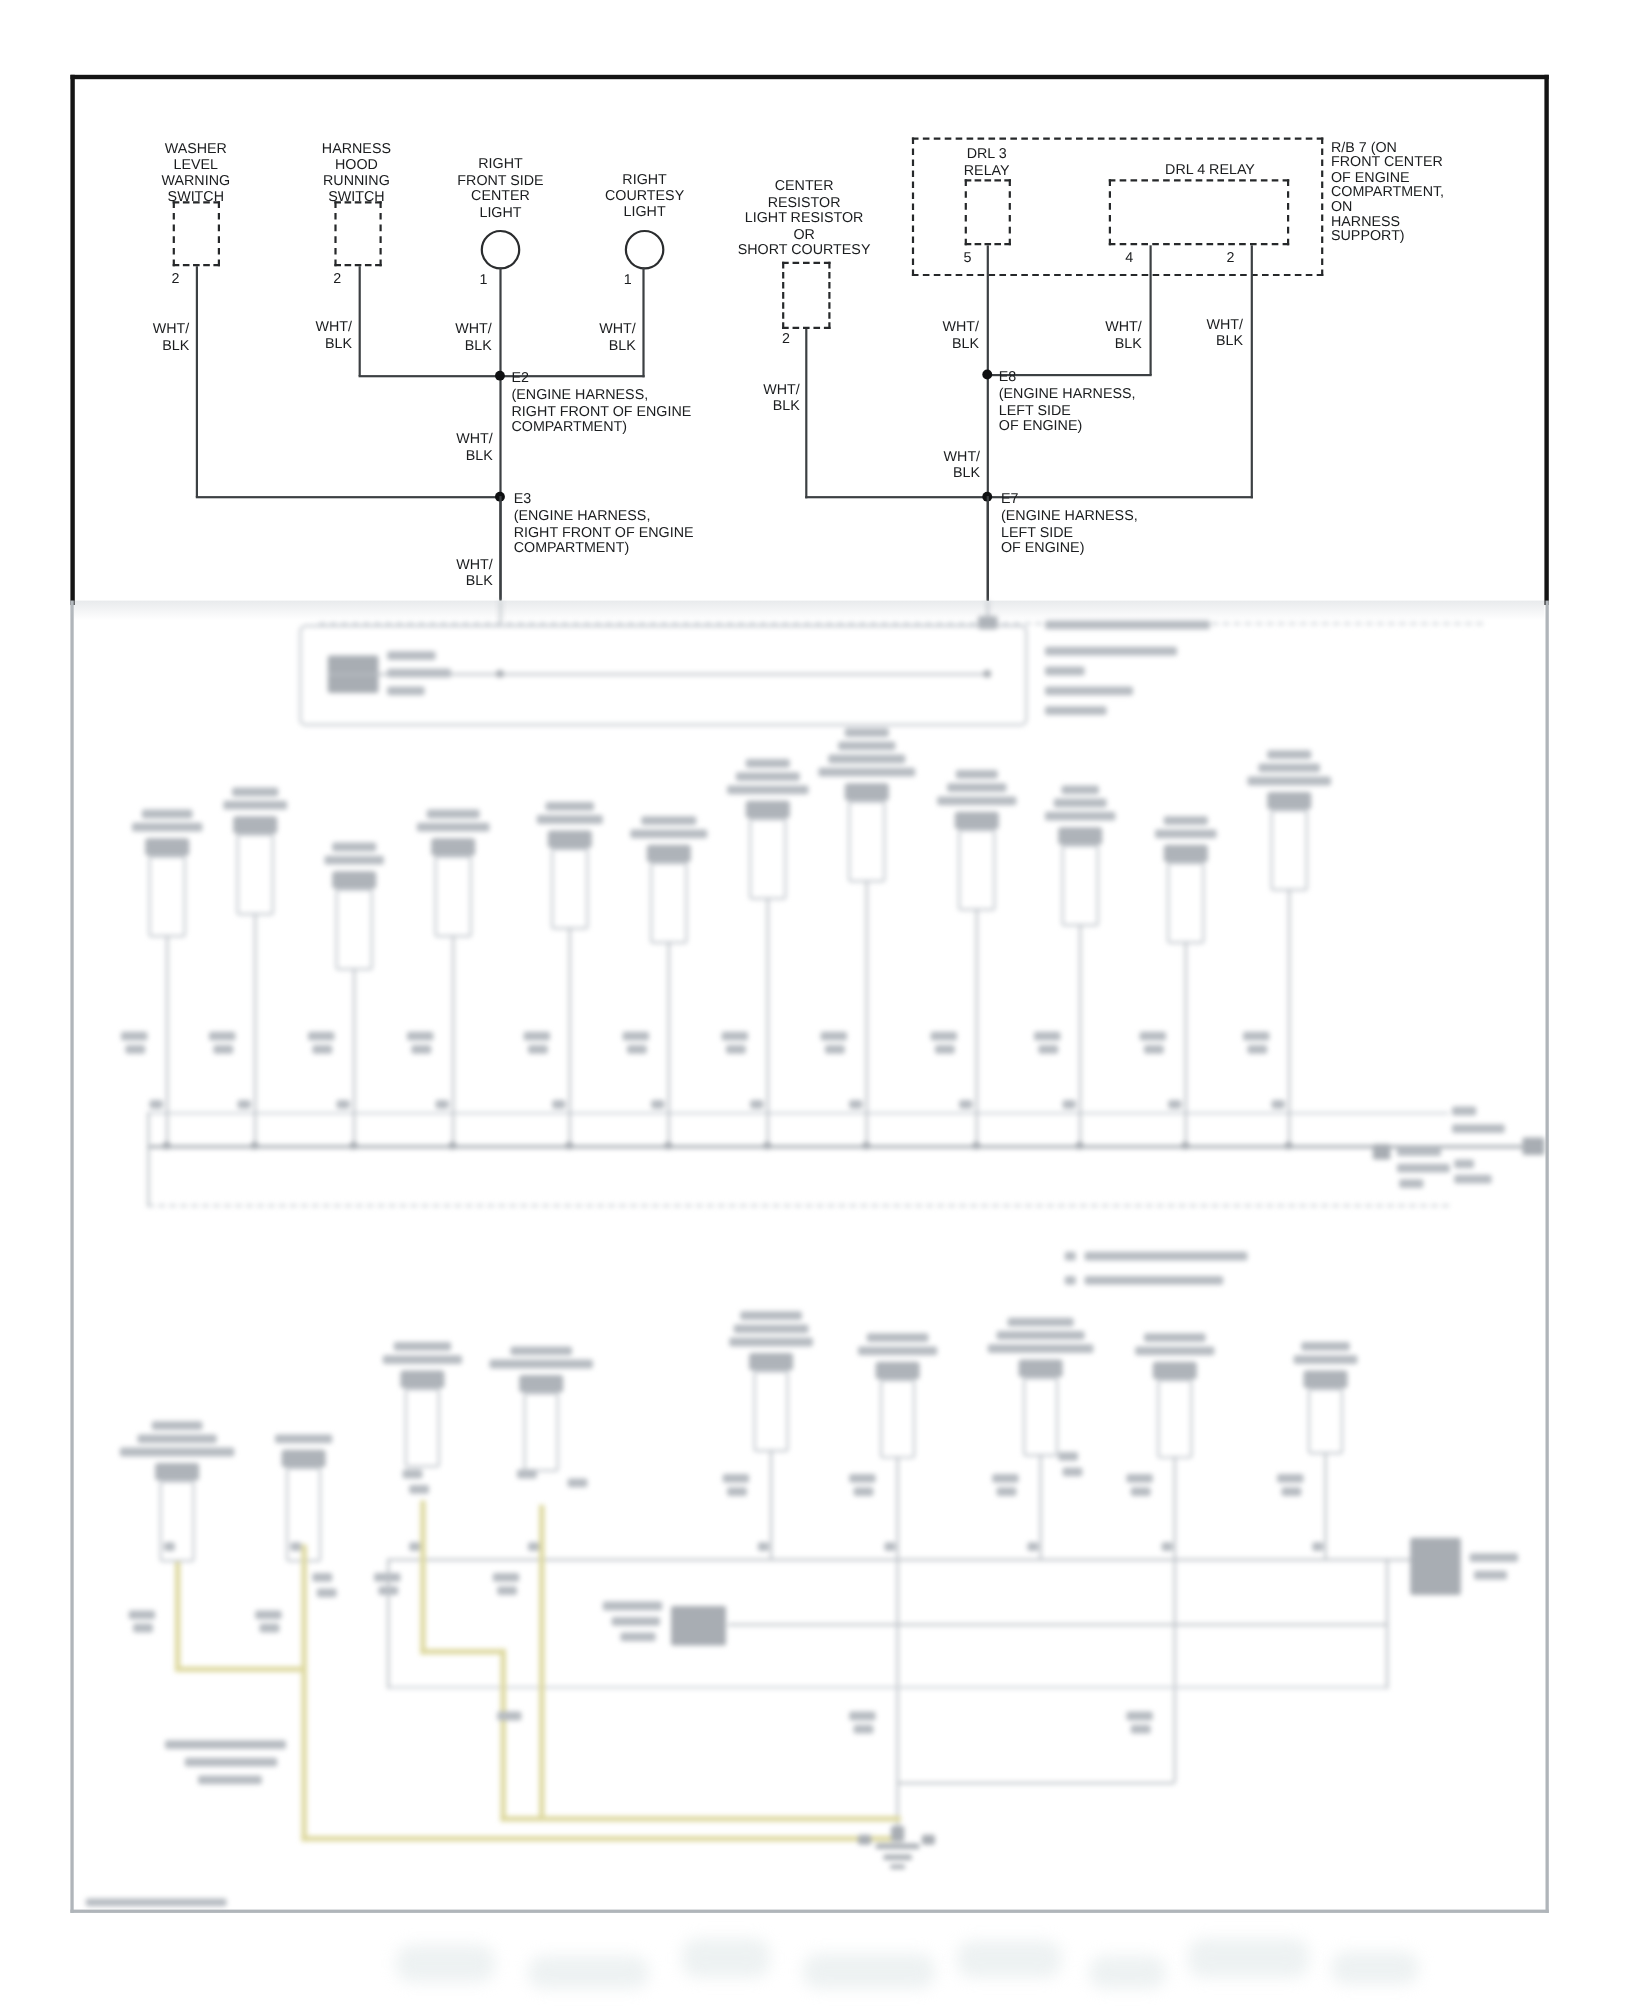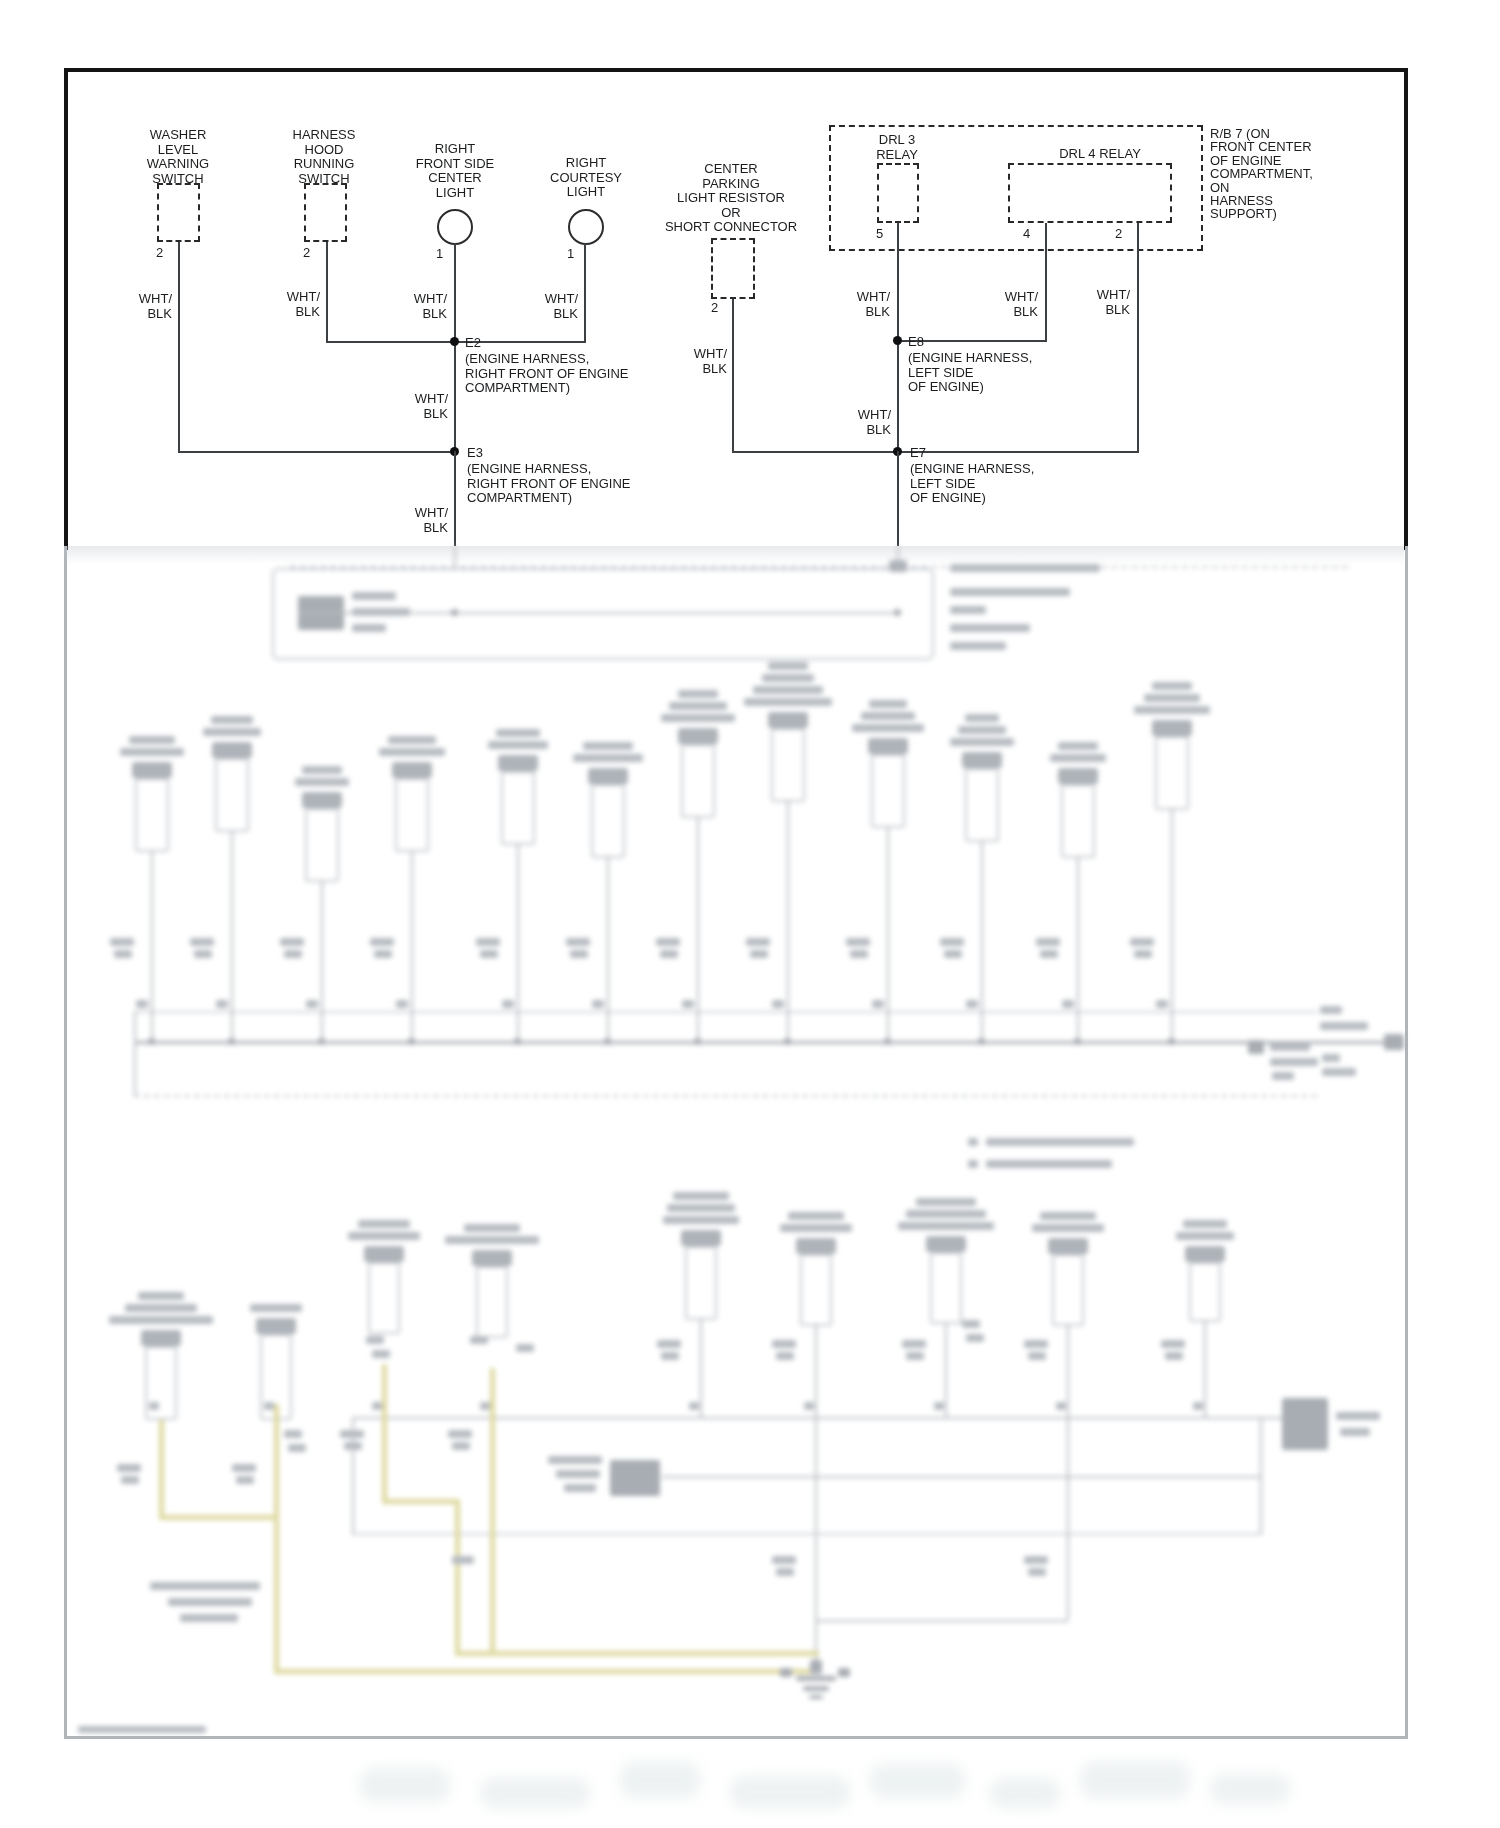--- a/index.html
+++ b/index.html
@@ -100,24 +100,24 @@
   <div class="t" style="left:467px;top:446px">E3</div>
   <div class="t" style="left:467px;top:462px">
     <div>(ENGINE HARNESS,</div>
     <div>RIGHT FRONT OF ENGINE</div>
     <div>COMPARTMENT)</div>
   </div>
   <div class="w v" style="left:454px;top:451px;height:95px"></div>
 
   <div class="t tc" style="left:656px;top:162px;width:150px">
     <div>CENTER</div>
-    <div>PARKING</div>
+    <div>RESISTOR</div>
     <div>LIGHT RESISTOR</div>
     <div>OR</div>
-    <div>SHORT CONNECTOR</div>
+    <div>SHORT COURTESY</div>
   </div>
   <div class="dash" style="left:711px;top:238px;width:40px;height:57px"></div>
   <div class="t" style="left:711px;top:301px">2</div>
   <div class="w v" style="left:732px;top:299px;height:154px"></div>
 
   <div class="dash" style="left:829px;top:125px;width:370px;height:122px"></div>
   <div class="t" style="left:1210px;top:127px;line-height:13.4px">
     <div>R/B 7 (ON</div>
     <div>FRONT CENTER</div>
     <div>OF ENGINE</div>

